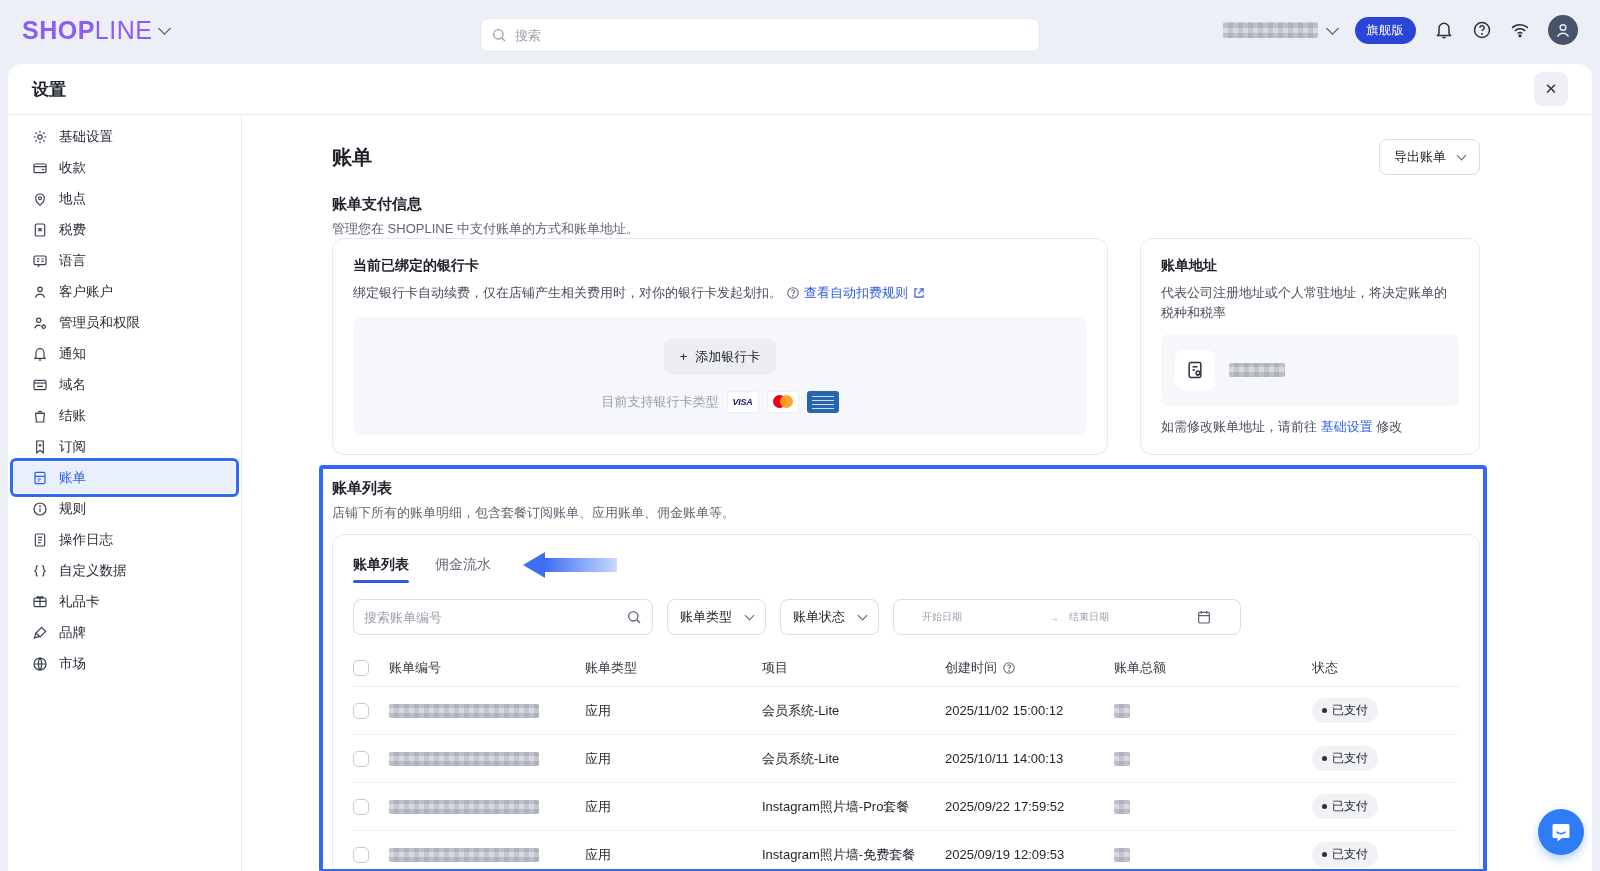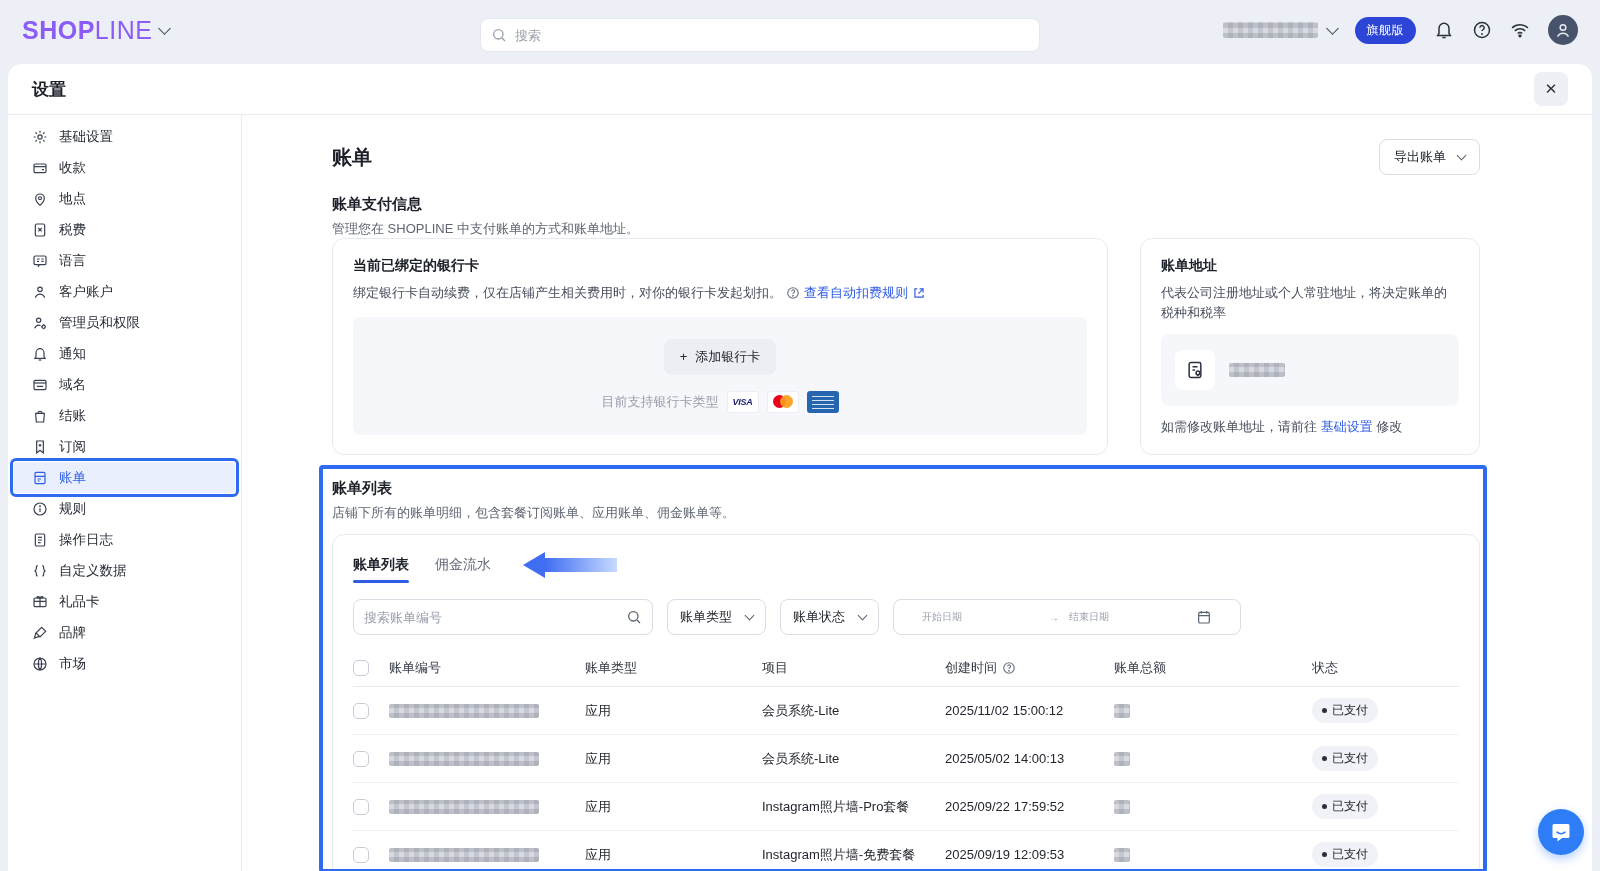--- a/index.html
+++ b/index.html
@@ -519,21 +519,21 @@
                 </div>
                 <div class="trow">
                   <span class="cell c0">
                     <span class="checkbox"></span>
                   </span>
                   <span class="cell c1">
                     <span class="mosaic w150"></span>
                   </span>
                   <span class="cell c2">应用</span>
                   <span class="cell c3">会员系统-Lite</span>
-                  <span class="cell c4">2025/05/02 14:00:13</span>
+                  <span class="cell c4">2025/10/11 14:00:13</span>
                   <span class="cell c5">
                     <span class="mosaic w16"></span>
                   </span>
                   <span class="cell c6">
                     <span class="status-pill"><span class="dot"></span>已支付</span>
                   </span>
                 </div>
                 <div class="trow">
                   <span class="cell c0">
                     <span class="checkbox"></span>

